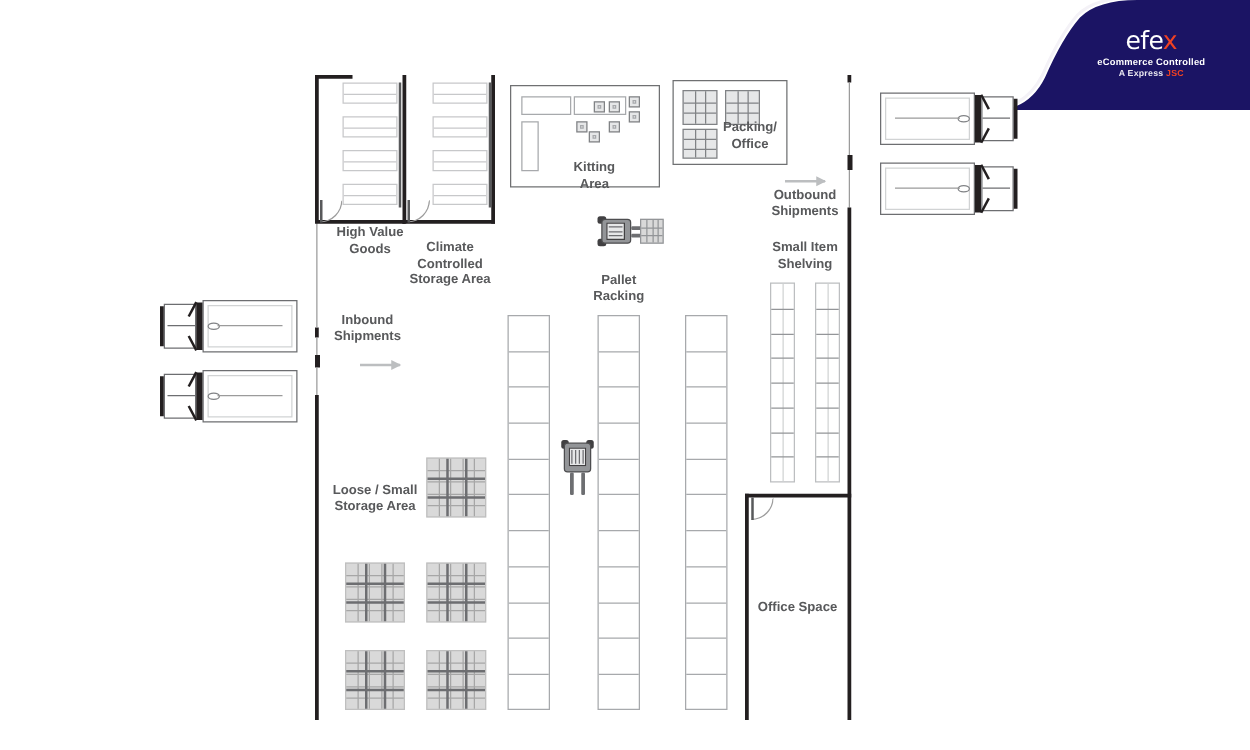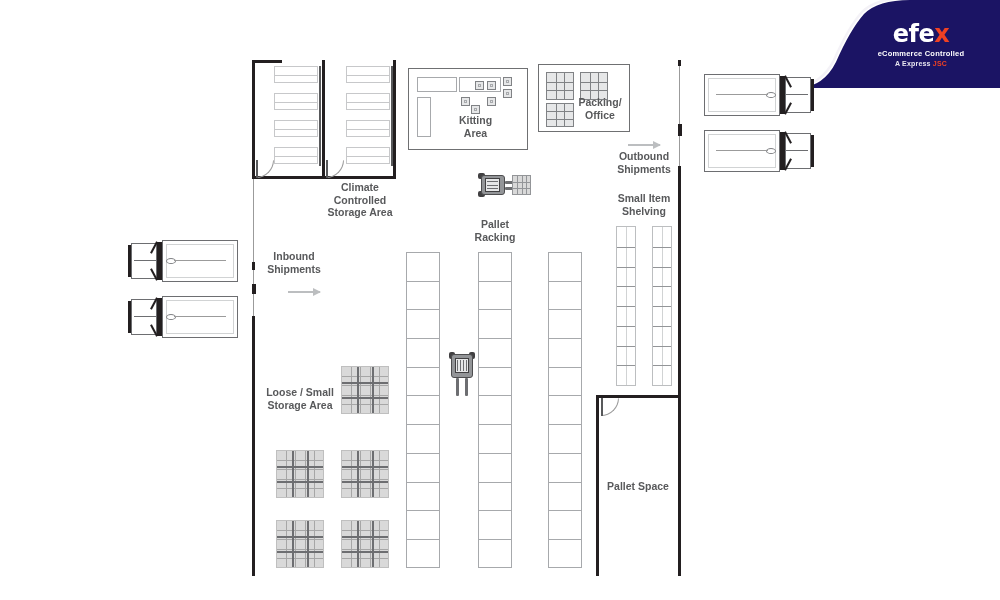--- a/index.html
+++ b/index.html
@@ -12,21 +12,21 @@
   }
   #root { position: relative; width: 1000px; height: 600px; background: #fff; }
 
   
   .brand-corner { position: absolute; top: 0; right: 0; width: 240px; height: 88px; }
   .brand-logo {
     position: absolute; left: 96px; top: 22px; width: 130px; text-align: center;
     line-height: 1;
   }
   .logo-word {
-    font-size: 24px; font-weight: bold; color: #ffffff;
+    font-size: 20px; font-weight: normal; color: #ffffff;
     letter-spacing: -0.5px; font-family: "DejaVu Sans", sans-serif;
   }
   .logo-word .x-accent { color: #ef4123; }
   .logo-tag1 {
     font-size: 7.5px; color: #ffffff; margin-top: 4px; letter-spacing: 0.2px;
     font-weight: bold;
   }
   .logo-tag2 {
     font-size: 7px; color: #e8e6ef; margin-top: 2px; letter-spacing: 0.2px;
     font-weight: bold;
@@ -196,45 +196,47 @@
     <div class="leaf" style="left:0;top:0;width:1.6px;height:18px;"></div>
   </div>
 
   <div class="shelf-unit" style="left:274px;top:66px;width:44px;height:100px;">
     <div class="shelf-bay" style="top:0px;height:17px;"></div>
     <div class="shelf-bay" style="top:27px;height:17px;"></div>
     <div class="shelf-bay" style="top:54px;height:17px;"></div>
     <div class="shelf-bay" style="top:81px;height:17px;"></div>
     <div class="shelf-post" style="right:-3px;"></div>
   </div>
+  <div class="lbl" style="left:246px;top:180px;width:100px;">High Value
+Goods</div>
 
   <div class="shelf-unit" style="left:346px;top:66px;width:44px;height:100px;">
     <div class="shelf-bay" style="top:0px;height:17px;"></div>
     <div class="shelf-bay" style="top:27px;height:17px;"></div>
     <div class="shelf-bay" style="top:54px;height:17px;"></div>
     <div class="shelf-bay" style="top:81px;height:17px;"></div>
     <div class="shelf-post" style="right:-3px;"></div>
   </div>
-  <div class="lbl" style="left:310px;top:181px;width:100px;">Climate
+  <div class="lbl" style="left:310px;top:192px;width:100px;">Climate
 Controlled
 Storage Area</div>
 
   <div class="room-box" style="left:408px;top:68px;width:120px;height:82px;">
     <div class="kbox" style="left:8px;top:8px;width:40px;height:15px;"></div>
     <div class="kbox" style="left:50px;top:8px;width:42px;height:15px;"></div>
     <div class="kbox" style="left:8px;top:28px;width:14px;height:40px;"></div>
     <div class="kchair" style="left:66px;top:12px;width:9px;height:9px;"></div>
     <div class="kchair" style="left:78px;top:12px;width:9px;height:9px;"></div>
     <div class="kchair" style="left:94px;top:8px;width:9px;height:9px;"></div>
     <div class="kchair" style="left:94px;top:20px;width:9px;height:9px;"></div>
     <div class="kchair" style="left:52px;top:28px;width:9px;height:9px;"></div>
     <div class="kchair" style="left:62px;top:36px;width:9px;height:9px;"></div>
     <div class="kchair" style="left:78px;top:28px;width:9px;height:9px;"></div>
   </div>
-  <div class="lbl" style="left:417px;top:114px;width:80px;padding-left:37px;">Kitting
+  <div class="lbl" style="left:417px;top:128px;width:80px;padding-left:37px;">Kitting
 Area</div>
 
   <div class="room-box" style="left:538px;top:64px;width:92px;height:68px;">
     <div class="ppal" style="left:7px;top:7px;width:28px;height:28px;">
       <div class="ppal-h" style="top:33%;"></div>
         <div class="ppal-h" style="top:66%;"></div>
       <div class="ppal-v" style="left:33%;"></div>
         <div class="ppal-v" style="left:66%;"></div>
     </div>
     <div class="ppal" style="left:41px;top:7px;width:28px;height:28px;">
@@ -400,21 +402,21 @@
     <div class="bulk-gl-v" style="left:20%;"></div>
       <div class="bulk-gl-v" style="left:40%;"></div>
     <div class="bulk-gl-v" style="left:60%;"></div>
       <div class="bulk-gl-v" style="left:80%;"></div>
     <div class="bulk-ml-h" style="top:33%;"></div>
       <div class="bulk-ml-h" style="top:66%;"></div>
     <div class="bulk-ml-v" style="left:33%;"></div>
       <div class="bulk-ml-v" style="left:66%;"></div>
   </div>
 
-  <div class="lbl" style="left:595px;top:480px;width:86px;">Pallet Space</div>
+  <div class="lbl" style="left:595px;top:480px;width:86px;">Office Space</div>
 
   <div class="fork" style="left:476px;top:172px;width:56px;height:26px;">
     <div class="fk-wheel" style="left:2px;top:1px;width:7px;height:6px;"></div>
     <div class="fk-wheel" style="left:2px;top:19px;width:7px;height:6px;"></div>
     <div class="fk-body" style="left:5px;top:3px;width:24px;height:20px;"></div>
     <div class="fk-cage" style="left:9px;top:6px;width:15px;height:14px;"></div>
     <div class="fk-slat" style="left:11px;top:9px;width:11px;height:1.4px;"></div>
     <div class="fk-slat" style="left:11px;top:12.5px;width:11px;height:1.4px;"></div>
     <div class="fk-slat" style="left:11px;top:16px;width:11px;height:1.4px;"></div>
     <div class="fk-tine" style="left:29px;top:9px;width:8px;height:3px;"></div>

